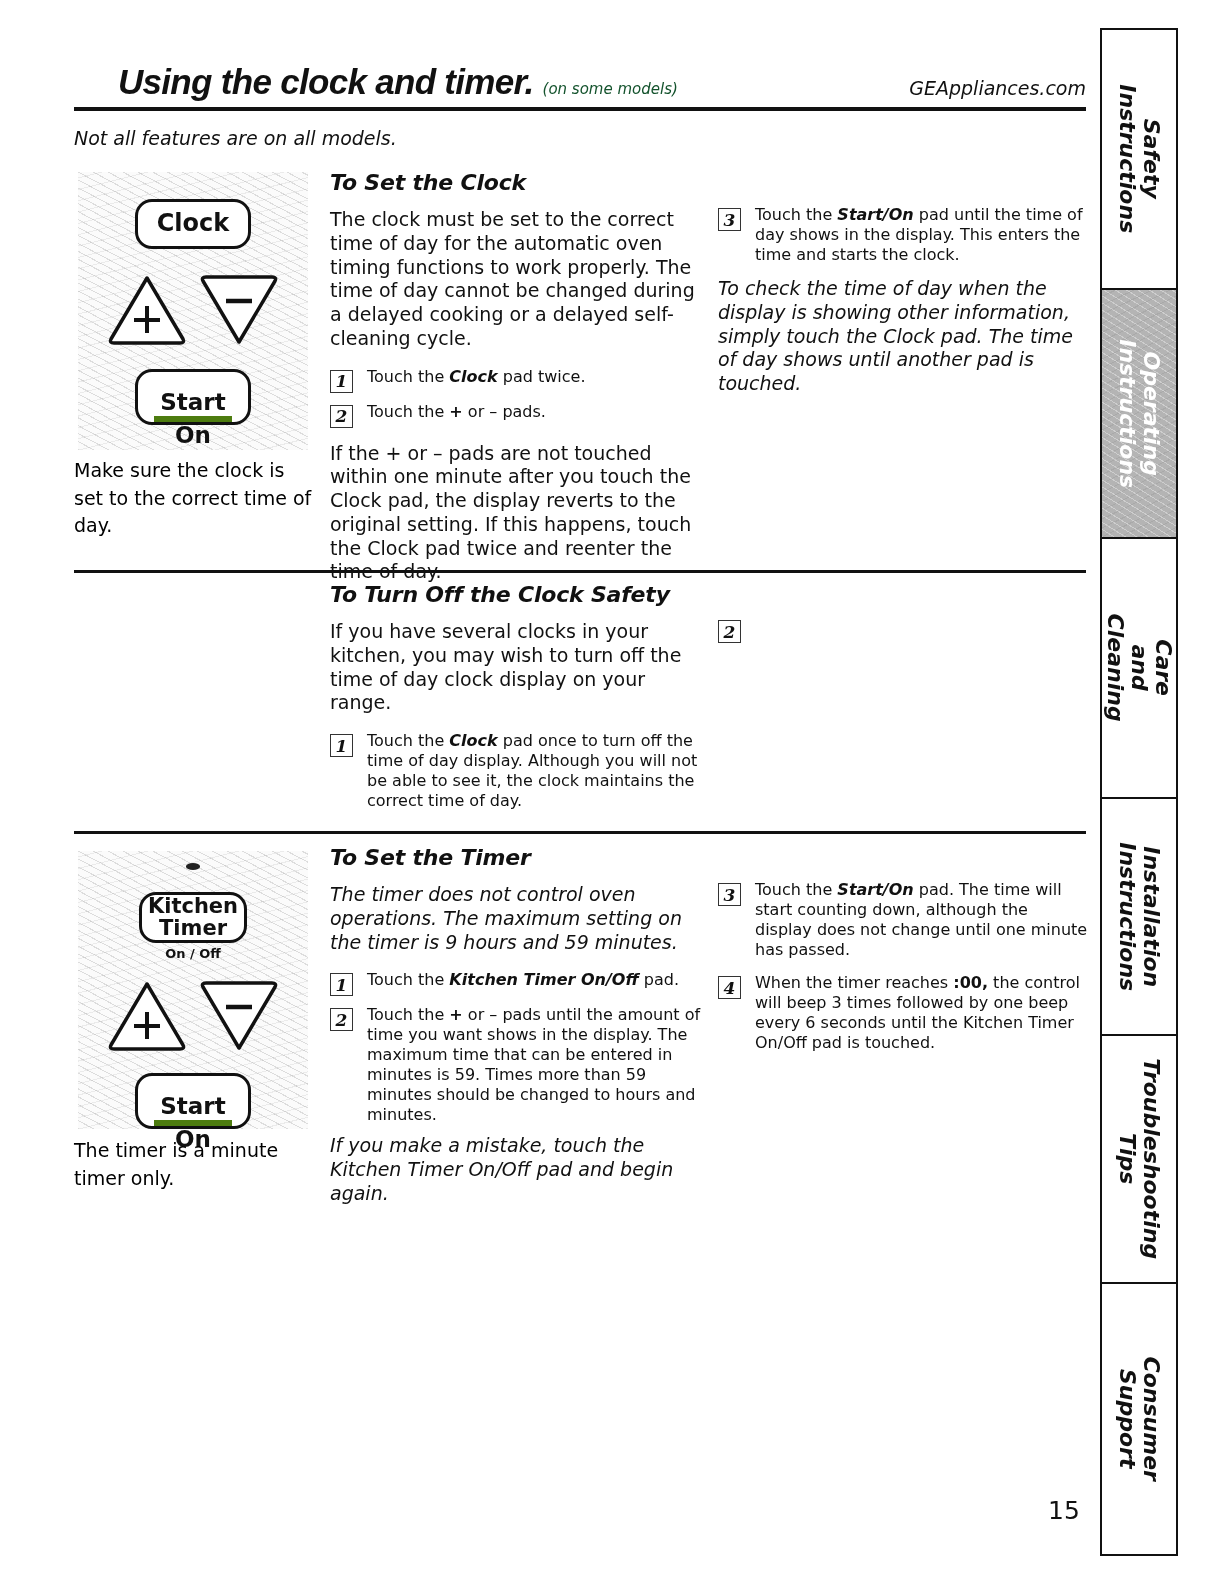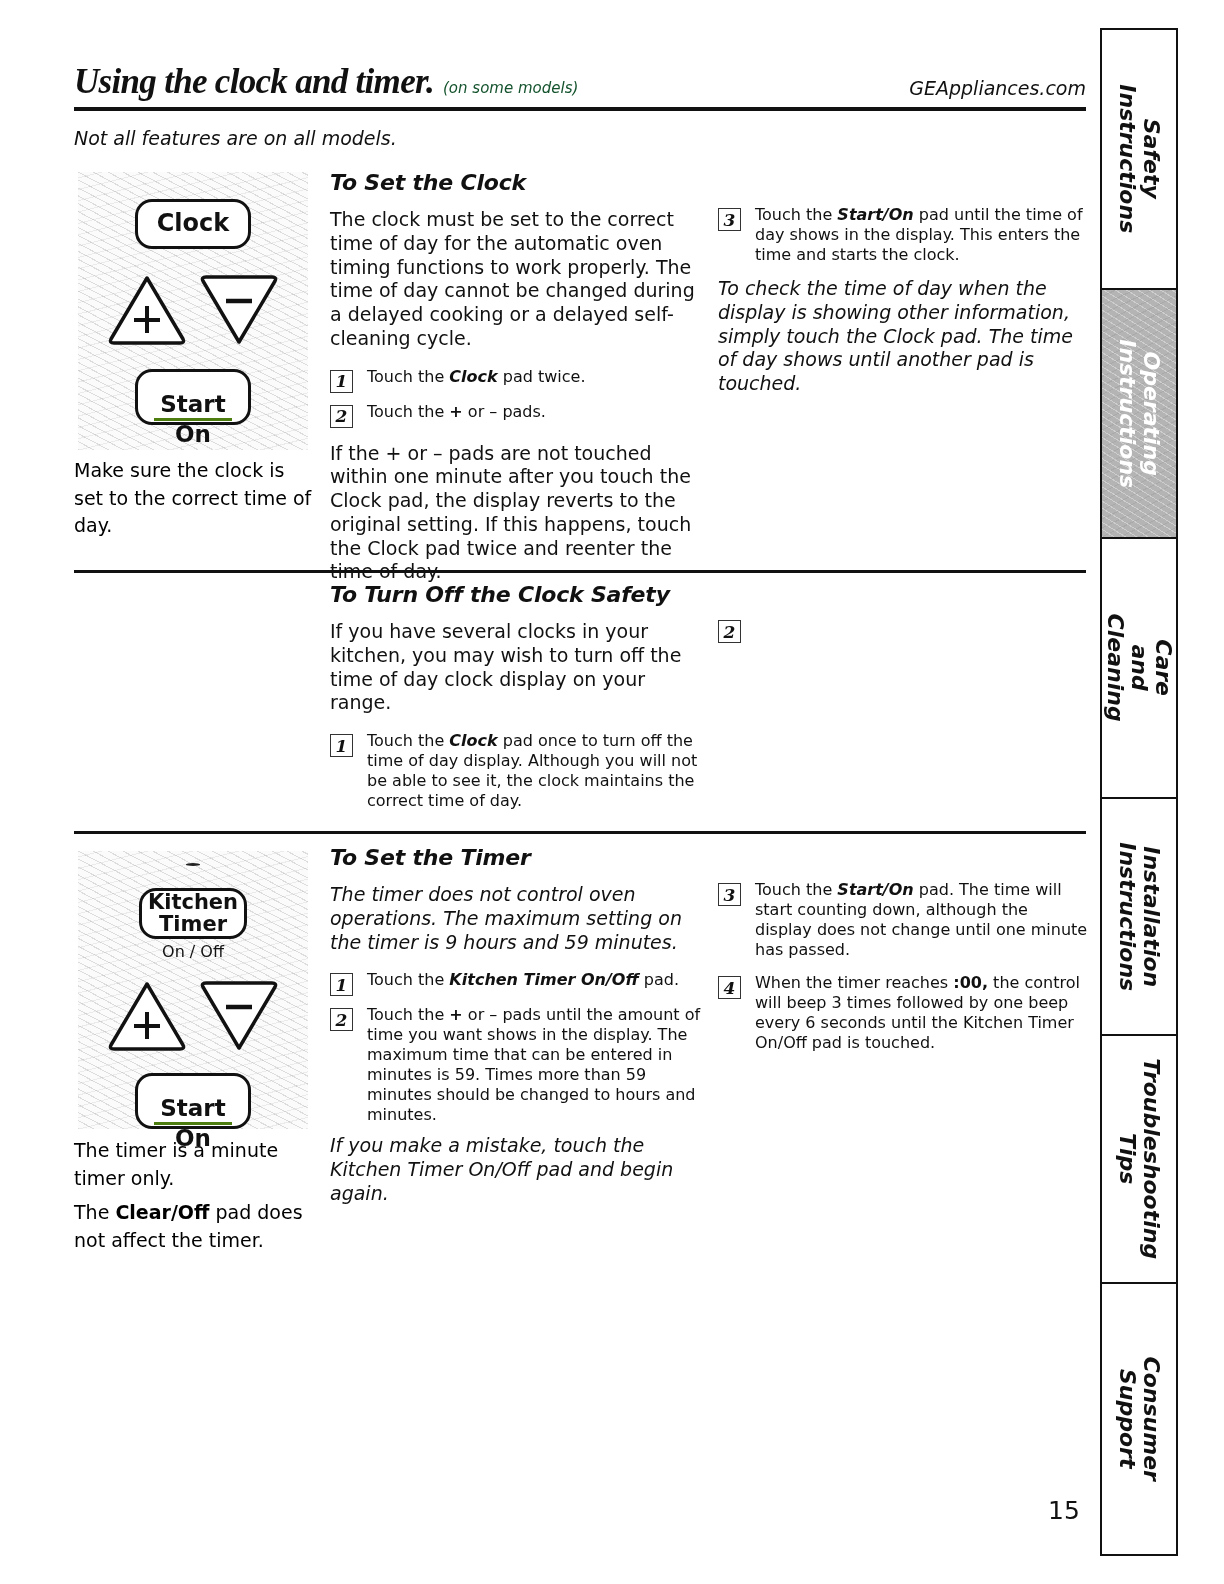--- a/index.html
+++ b/index.html
@@ -10,23 +10,23 @@
     color: #1a1a1a;
     overflow: hidden;
   }
   .page { position: relative; width: 1224px; height: 1584px; }
 
   
   .header { position: absolute; left: 74px; top: 62px; width: 1012px; }
   .header-row { display: flex; align-items: flex-end; justify-content: space-between; }
   .title-wrap { display: flex; align-items: baseline; }
   .page-title {
-    font-family: Liberation Serif, serif;
+    font-family: Liberation Sans, sans-serif;
     font-size: 35px; font-weight: bold; font-style: italic;
-    letter-spacing: -0.7px; color: #111; white-space: nowrap;
+    letter-spacing: -0.7px; color: #111; white-space: nowrap; margin-left: 44px;
   }
   .title-sub {
     font-family: "DejaVu Sans", sans-serif;
     font-size: 15px; font-style: italic; color: #14532d;
     margin-left: 9px; white-space: nowrap;
   }
   .ge-url {
     font-family: "DejaVu Sans", sans-serif;
     font-size: 19px; font-style: italic; color: #111;
     white-space: nowrap; padding-bottom: 3px;
@@ -59,37 +59,37 @@
     border: 3px solid #111; border-radius: 17px;
     background: #fff; text-align: center;
     font-family: "DejaVu Sans", sans-serif; font-weight: bold;
     color: #111; line-height: 1.08;
     display: flex; flex-direction: column; justify-content: center; align-items: center;
   }
   .pad-clock { width: 116px; height: 50px; font-size: 24px; margin-top: 27px; }
   .pad-kt { width: 108px; height: 62px; font-size: 21px; margin-top: 22px; }
   .kt-dot { width: 14px; height: 14px; border-radius: 50%; background: #222; margin-top: 12px; }
   .kt-caption {
-    font-family: "DejaVu Sans", sans-serif; font-size: 16px; font-weight: normal;
+    font-family: "DejaVu Sans", sans-serif; font-size: 13px; font-weight: bold;
     color: #111; margin-top: 3px;
   }
   .tri-row { display: flex; gap: 10px; align-items: center; justify-content: center; }
   #illus-clock .tri-row { margin-top: 24px; }
   #illus-timer .tri-row { margin-top: 18px; }
   .tri { position: relative; width: 82px; height: 74px; }
   .tri svg { position: absolute; left: 0; top: 0; }
   .pad-start {
     width: 116px; height: 56px; border: 3px solid #111; border-radius: 17px;
     background: #fff; display: flex; flex-direction: column; align-items: center;
     justify-content: center; font-family: "DejaVu Sans", sans-serif; font-weight: bold;
     font-size: 23px; color: #111; line-height: 1.0;
   }
   #illus-clock .pad-start { margin-top: 22px; }
   #illus-timer .pad-start { margin-top: 20px; }
-  .start-top { padding: 0 6px 2px 6px; border-bottom: 3px solid #4d7c0f; margin-top: 44px; }
+  .start-top { padding: 0 6px 2px 6px; border-bottom: 6px solid #4d7c0f; margin-top: 44px; }
   .start-bot { padding-top: 2px; }
 
   .illus-caption {
     position: absolute; left: 74px; width: 240px;
     font-family: "DejaVu Sans", sans-serif; font-size: 19px;
     line-height: 1.45; color: #000000;
   }
   #cap-clock { top: 457px; }
   #cap-timer { top: 1137px; }
   .illus-caption p + p { margin-top: 7px; }
@@ -236,23 +236,20 @@
         </svg>
       </div>
     </div>
     <div class="pad-start">
       <span class="start-top">Start</span>
       <span class="start-bot">On</span>
     </div>
   </div>
   <div class="illus-caption" id="cap-timer">
     <p>The timer is a minute timer only.</p>
-    <p>
-      <span>The </span><b>Clear/Off</b><span> pad does not affect the timer.</span>
-    </p>
   </div>
 
   <div class="col col-mid" id="sec1-mid">
     <div class="sec-head">To Set the Clock</div>
     <div class="para">The clock must be set to the correct time of day for the automatic oven timing functions to work properly. The time of day cannot be changed during a delayed cooking or a delayed self-cleaning cycle.</div>
     <div class="steps">
       <div class="step">
         <div class="step-num">1</div>
         <div class="step-text"><span>Touch the </span><i>Clock</i><span> pad twice.</span></div>
       </div>

